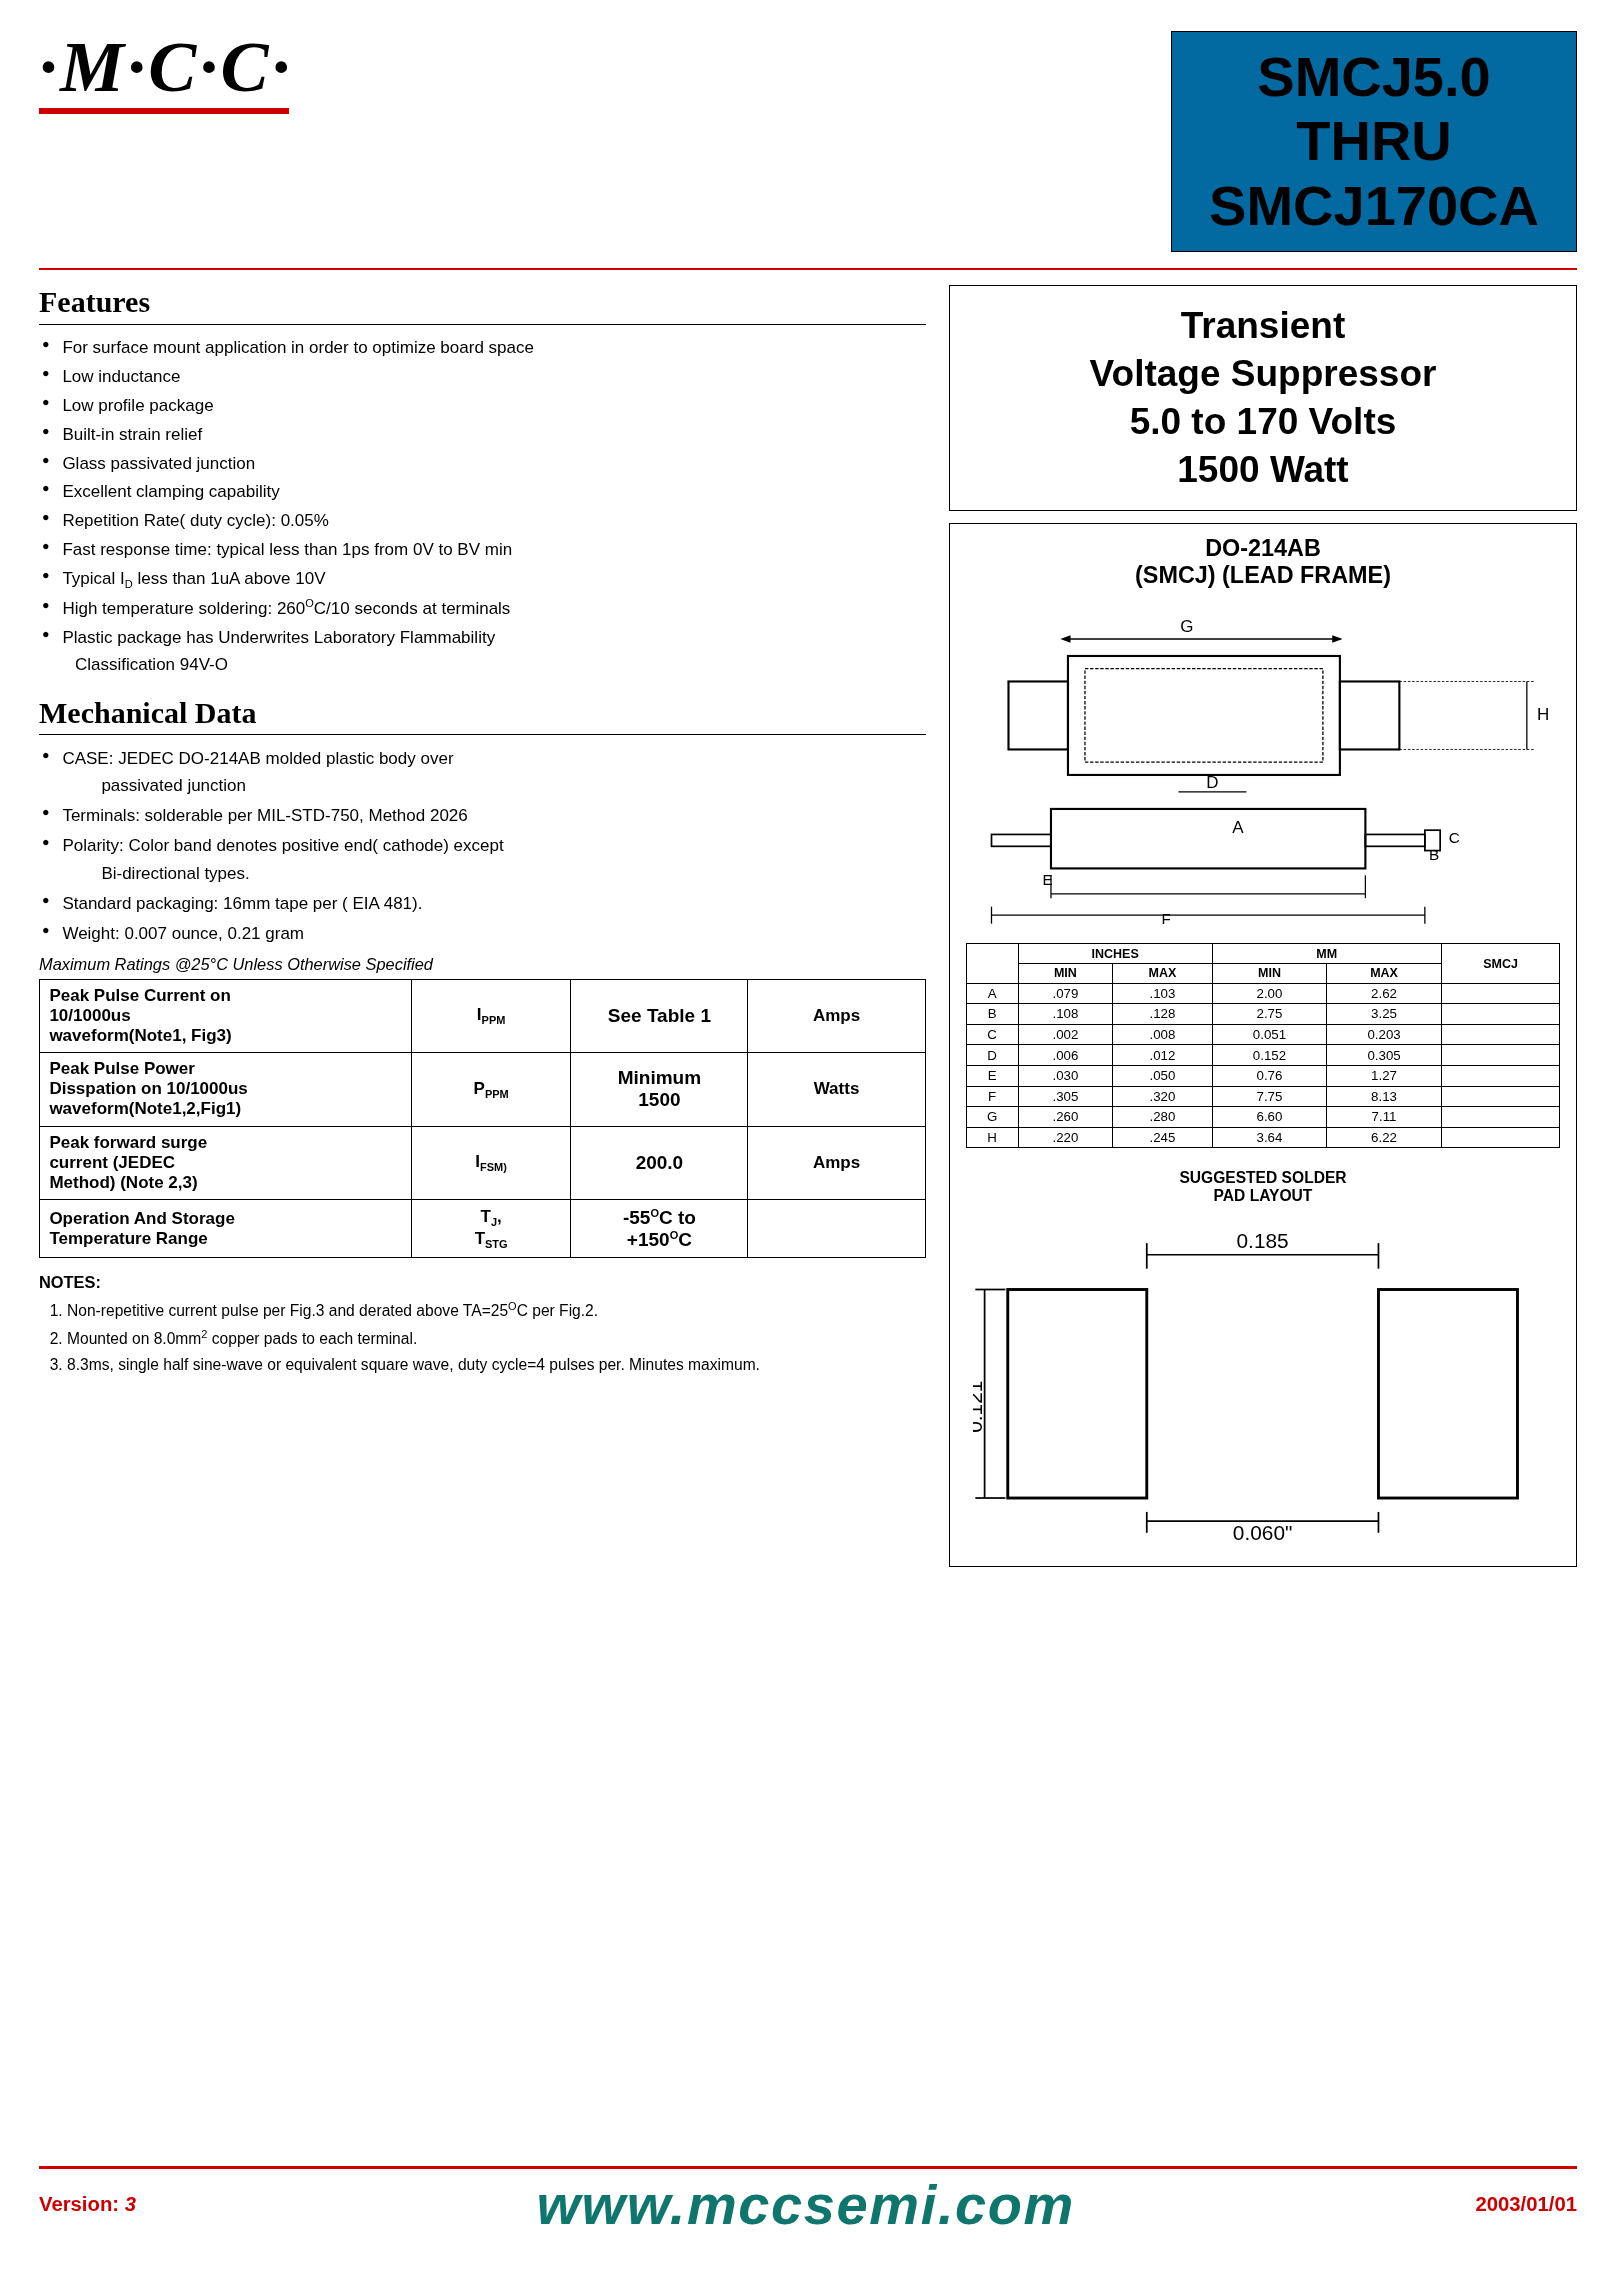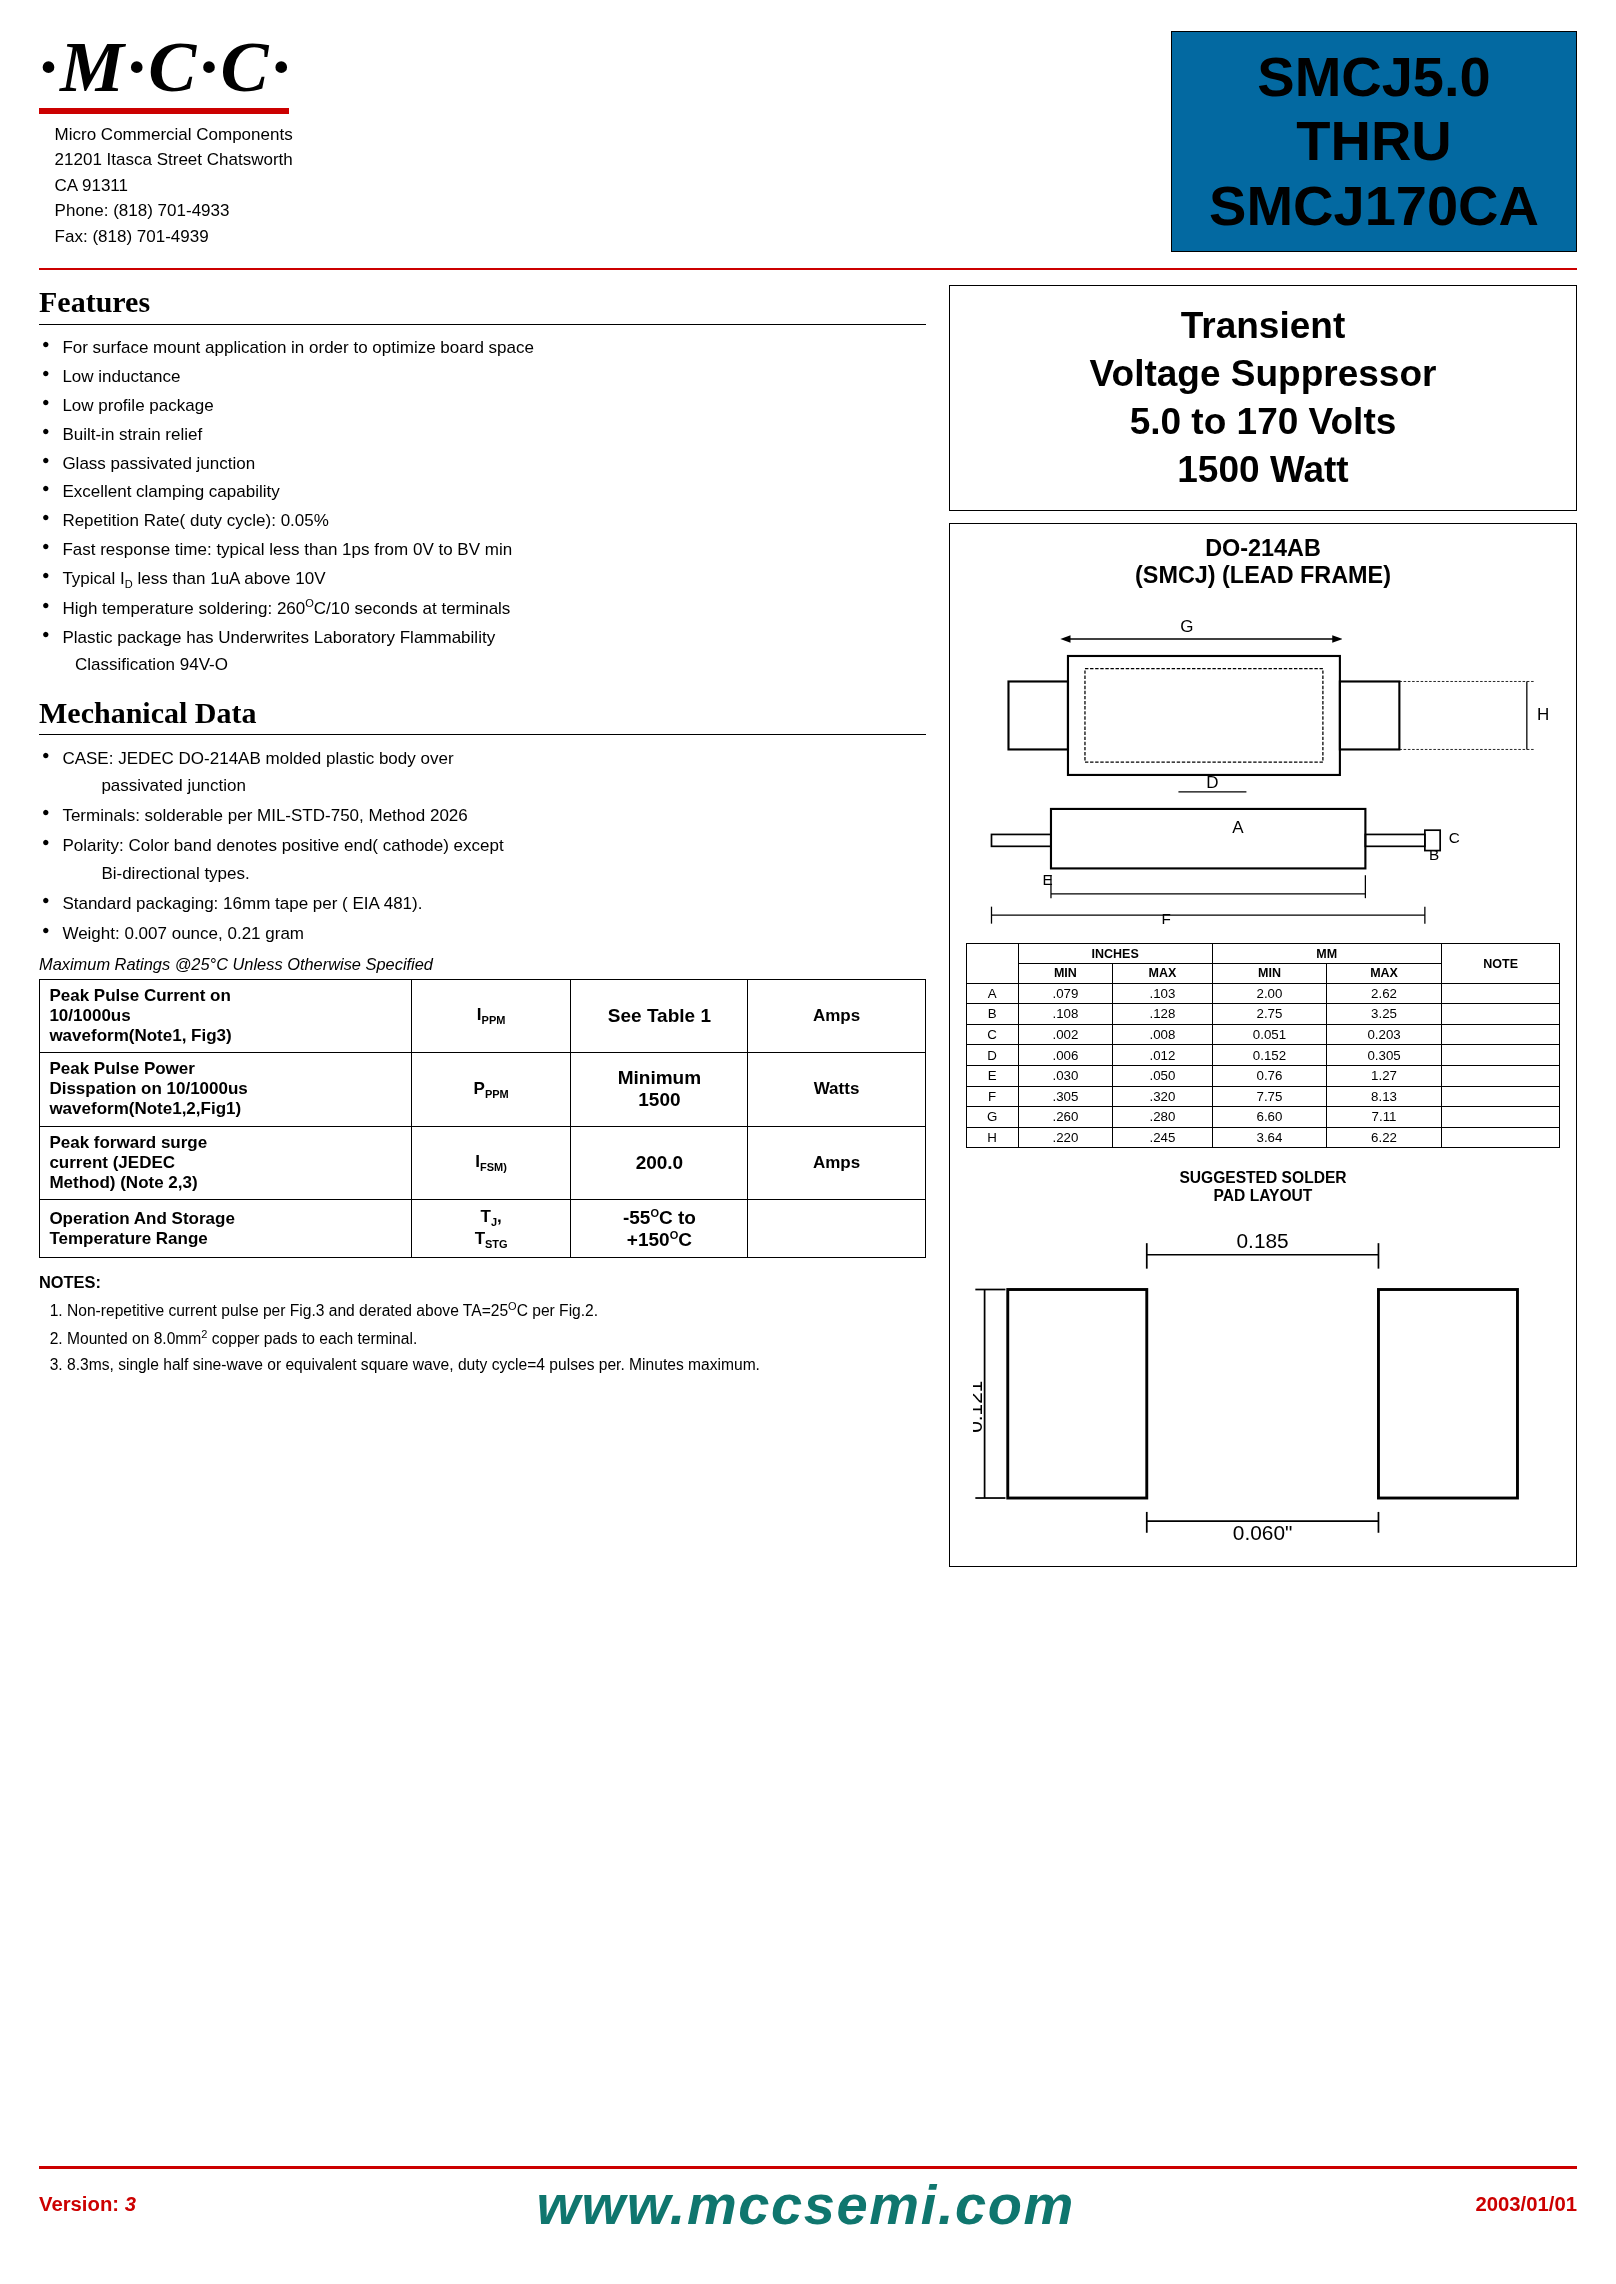--- a/index.html
+++ b/index.html
@@ -312,27 +312,20 @@
 <body>
 
 <div class="page-wrapper">
 
   <div class="top-header">
     <div class="logo-block">
       <div class="logo-text">
         <span style="font-size:72px; letter-spacing:3.1px; font-style:italic; font-weight:900; font-family:Georgia,serif;">·M·C·C·</span>
       </div>
       <div class="logo-red-bar"></div>
-      <div class="company-info">
-        <div>Micro Commercial Components</div>
-        <div>21201 Itasca Street Chatsworth</div>
-        <div>CA 91311</div>
-        <div>Phone: (818) 701-4933</div>
-        <div>Fax:    (818) 701-4939</div>
-      </div>
     </div>
 
     <div class="part-number-block">
       <div class="part-number-title">
         SMCJ5.0<br>THRU<br>SMCJ170CA
       </div>
     </div>
   </div>
 
   <div class="main-content">
@@ -479,21 +472,21 @@
           </defs>
         </svg>
 
         
         <table class="dim-table">
           <thead>
             <tr>
               <th rowspan="2"></th>
               <th colspan="2">INCHES</th>
               <th colspan="2">MM</th>
-              <th rowspan="2">NOTE</th>
+              <th rowspan="2">SMCJ</th>
             </tr>
             <tr>
               <th>MIN</th>
               <th>MAX</th>
               <th>MIN</th>
               <th>MAX</th>
             </tr>
           </thead>
           <tbody>
             <tr>

